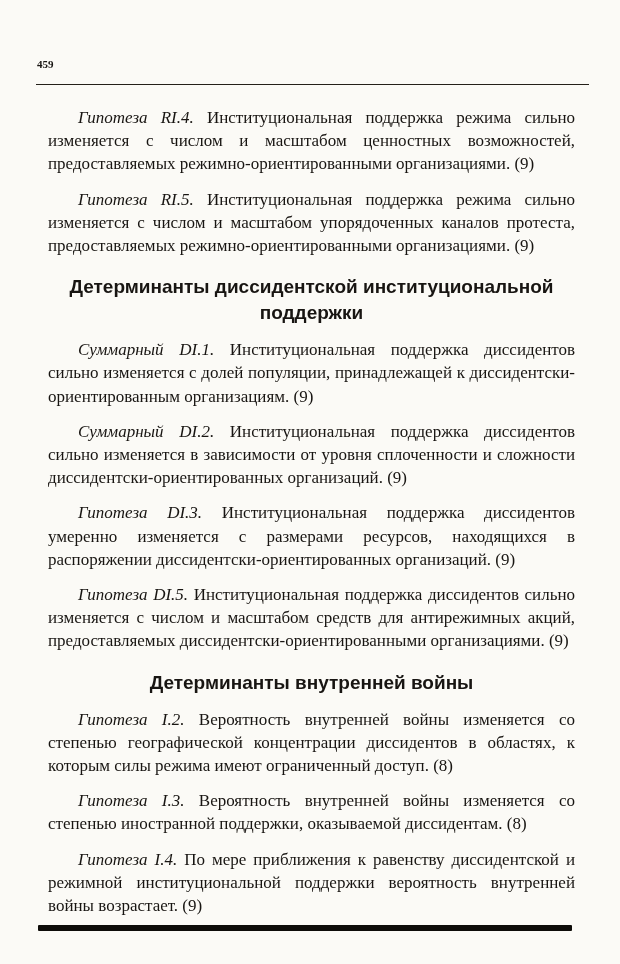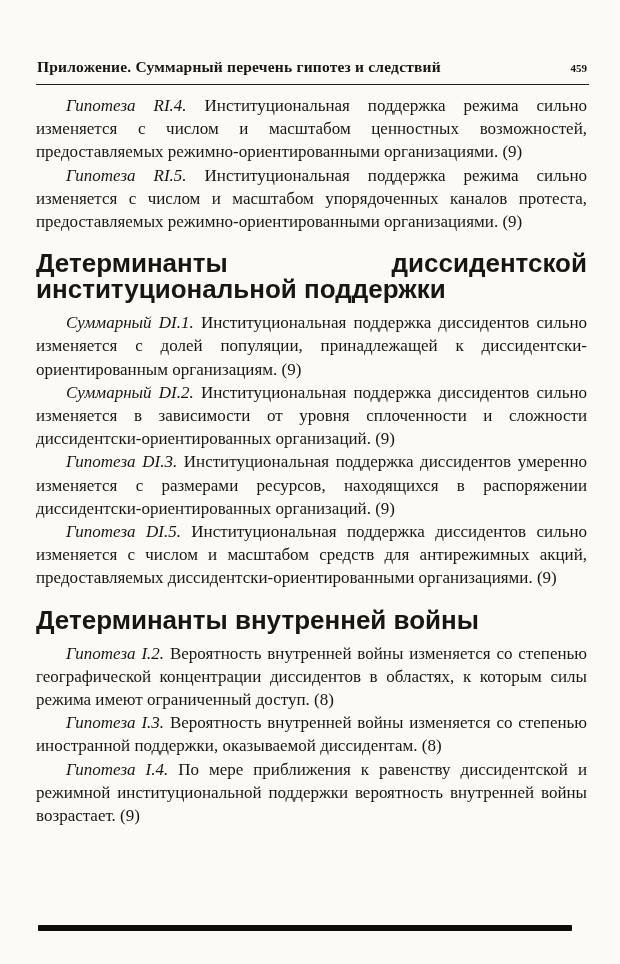--- a/index.html
+++ b/index.html
@@ -37,45 +37,45 @@
   }
   
   .body-text {
     position: absolute;
     left: 36px; top: 94px;
     width: 551px;
     font-size: 17px;
     line-height: 23.2px;
     text-align: justify;
   }
-  .para { margin: 0; text-indent: 30px; }
+  .para { margin: 12px; text-indent: 30px; }
   .lead { font-style: italic; }
   .section-heading {
     font-family: "Liberation Sans", sans-serif;
     font-weight: bold;
-    font-size: 26px;
+    font-size: 19px;
     line-height: 26px;
+    text-align: center;
     margin: 17px 0 9px 0;
   }
   
   .bottom-rule {
     position: absolute;
     left: 38px; top: 925px;
     width: 534px; height: 6px;
     background: #0e0c09;
     border-radius: 1px;
   }
 </style>
 </head>
 <body>
 
 <div class="page">
 
   <header class="running-head">
-    <span class="head-title">Приложение. Суммарный перечень гипотез и следствий</span>
     <span class="head-page">459</span>
   </header>
   <div class="head-rule"></div>
 
   <main class="body-text">
 
     <p class="para">
       <i class="lead">Гипотеза RI.4.</i>
       <span>Институциональная поддержка режима сильно изменяется с числом и масштабом ценностных возможностей, предоставляемых режимно-ориентированными организациями. (9)</span>
     </p>

